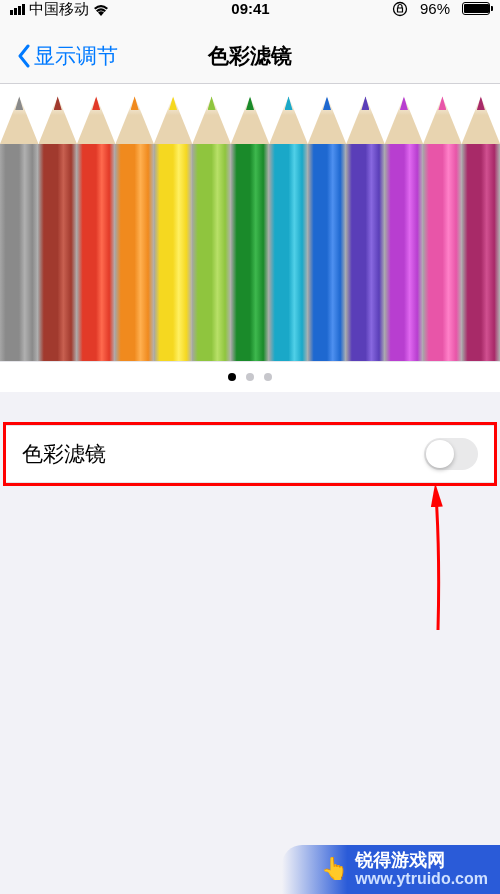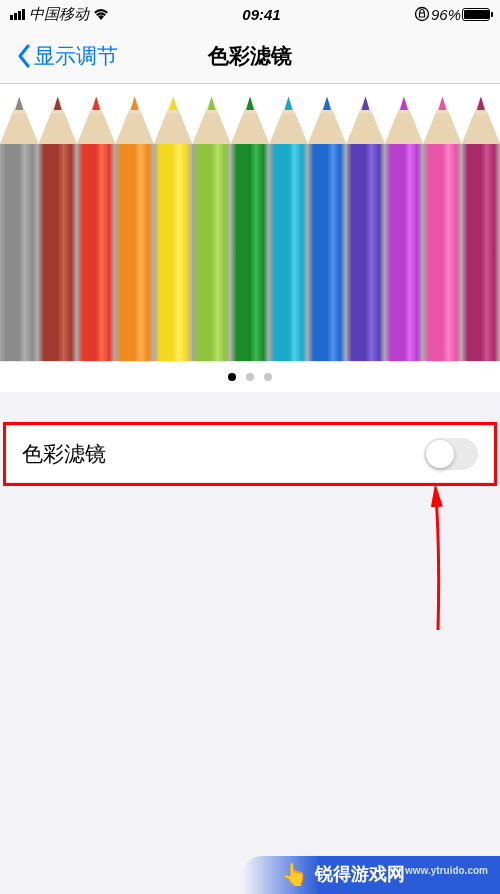--- a/index.html
+++ b/index.html
@@ -1,20 +1,20 @@
 <!DOCTYPE html>
 <html><head>
   <meta charset="utf-8">
   <style>
     * { margin: 0; padding: 0; box-sizing: border-box; }
     body { font-family: -apple-system, "Helvetica Neue", sans-serif; background: #f2f2f7; width: 500px; height: 894px; position: relative; overflow: hidden; }
     
-    .status-bar { height: 28px; display: flex; justify-content: space-between; align-items: center; padding: 0 10px; background: #f9f9f9; font-size: 15px; font-weight: 500; font-style: italic; }
+    .status-bar { height: 28px; display: flex; justify-content: space-between; align-items: flex-start; padding: 0 10px; background: #f9f9f9; font-size: 15px; font-weight: 500; }
     .status-left { display: flex; align-items: center; gap: 4px; }
-    .status-right { display: flex; align-items: center; gap: 1px; }
+    .status-right { display: flex; align-items: center; gap: 12px; }
     .signal-bars { display: inline-flex; align-items: flex-end; gap: 1px; }
     .signal-bars span { width: 3px; background: #000; }
     .signal-bars span:nth-child(1){height:5px}.signal-bars span:nth-child(2){height:7px}.signal-bars span:nth-child(3){height:9px}.signal-bars span:nth-child(4){height:11px}
     .wifi { width: 16px; height: 12px; }
     .battery { width: 28px; height: 13px; border: 1.5px solid #000; border-radius: 3px; position: relative; }
     .battery::after { content:''; position:absolute; right:-4px; top:3px; width:2px; height:5px; background:#000; border-radius:0 1px 1px 0; }
     .battery-fill { position:absolute; left:1px; top:1px; bottom:1px; width: 96%; background:#000; border-radius:1px; }
     
     .nav-bar { height: 56px; display: flex; align-items: center; justify-content: center; position: relative; background: #f9f9f9; border-bottom: 1px solid #d1d1d6; }
     .nav-back { position: absolute; left: 16px; display: flex; align-items: center; color: #007aff; font-size: 21px; }
@@ -38,22 +38,22 @@
     .cell { background: #fff; height: 58px; display: flex; align-items: center; justify-content: space-between; padding: 0 16px; border-top: 1px solid #e5e5ea; border-bottom: 1px solid #e5e5ea; }
     .cell-label { font-size: 21px; color: #000; }
     .switch { width: 54px; height: 32px; background: #e9e9ea; border-radius: 16px; position: relative; }
     .switch-knob { position: absolute; left: 2px; top: 2px; width: 28px; height: 28px; background: #fff; border-radius: 50%; box-shadow: 0 2px 4px rgba(0,0,0,0.25); }
     
     .arrow-annotation { position: absolute; top: 485px; left: 418px; }
     .arrow-annotation svg { width: 40px; height: 150px; }
     
     .watermark { position: absolute; bottom: 0; right: 0; display: flex; align-items: center; background: linear-gradient(to right, transparent, #2a5bd8 30%, #2a5bd8); padding: 6px 12px 6px 40px; border-radius: 20px 0 0 0; }
     .wm-hand { font-size: 22px; margin-right: 6px; }
-    .wm-text { color: #fff; font-size: 18px; font-weight: 700; display: flex; flex-direction: row; line-height: 1.1; }
-    .wm-url { font-size: 10px; color: #cfe0ff; text-align: right; }
+    .wm-text { color: #fff; font-size: 18px; font-weight: 700; display: flex; flex-direction: column; line-height: 1.1; }
+    .wm-url { font-size: 16px; color: #cfe0ff; }
   </style>
 </head>
 <body>
 
 <div class="status-bar">
   <div class="status-left">
     <span class="signal-bars">
         <span></span>
         <span></span>
         <span></span>

